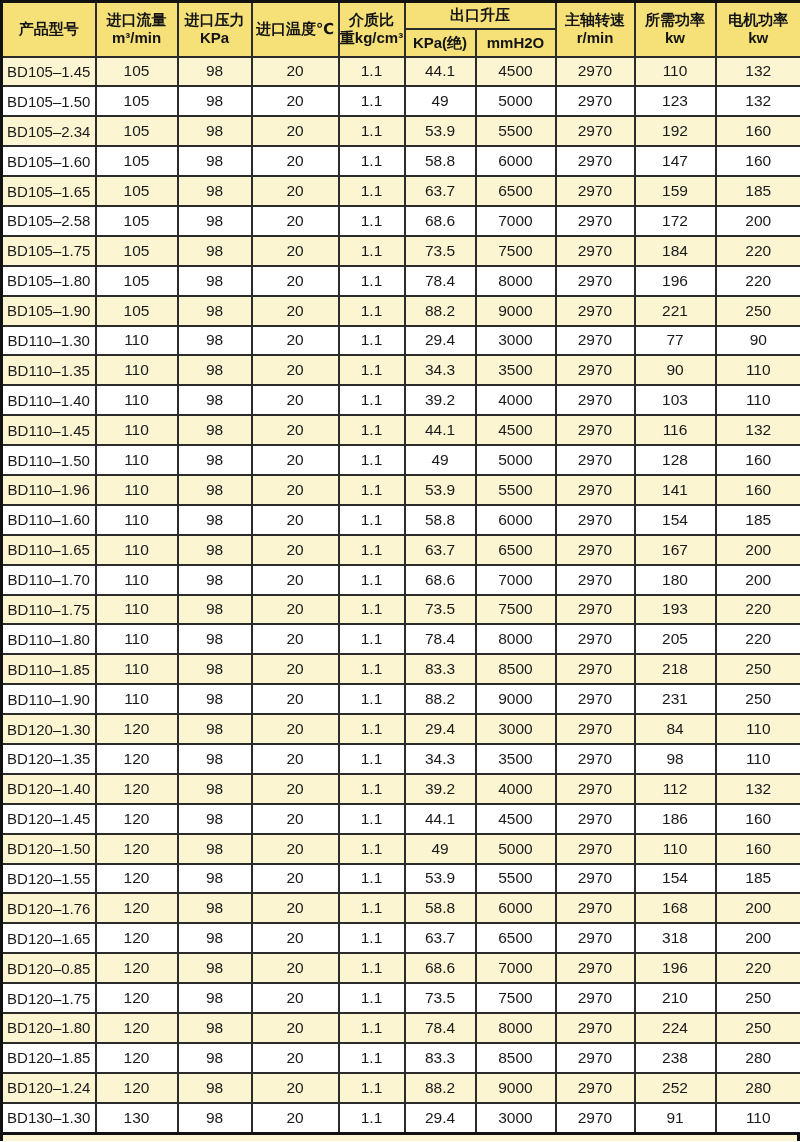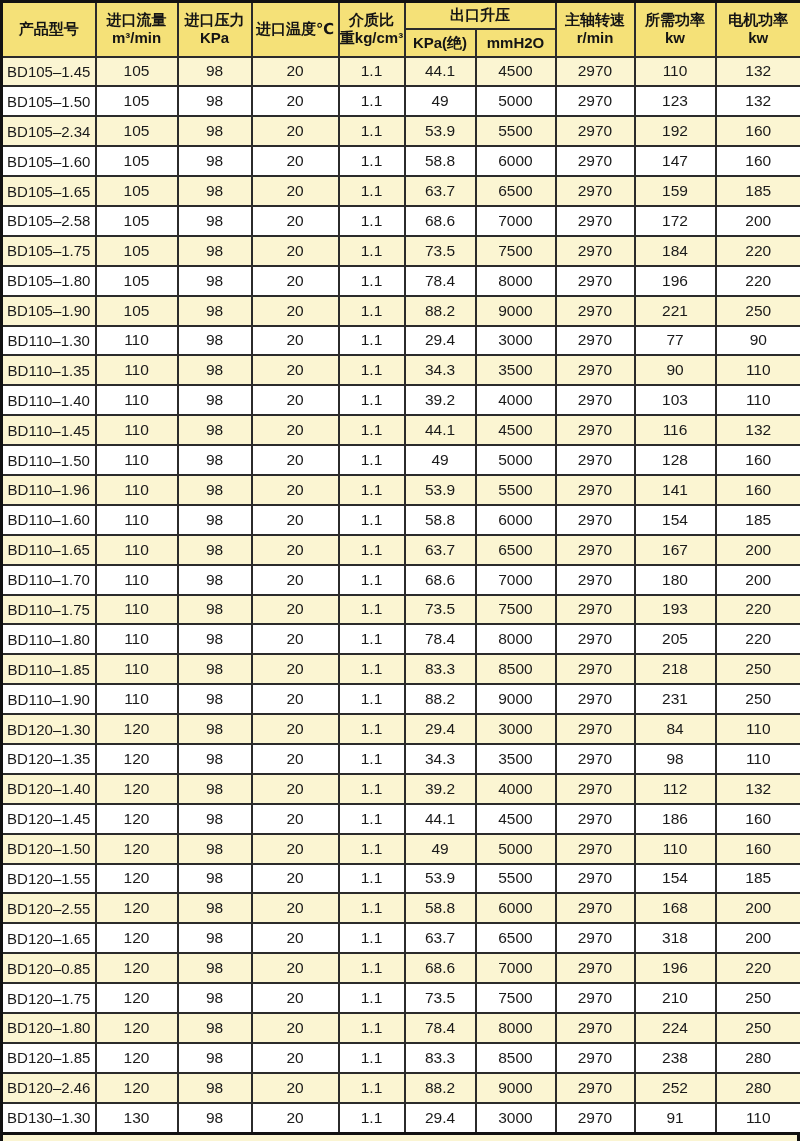--- a/index.html
+++ b/index.html
@@ -439,21 +439,21 @@
         <td>98</td>
         <td>20</td>
         <td>1.1</td>
         <td>53.9</td>
         <td>5500</td>
         <td>2970</td>
         <td>154</td>
         <td>185</td>
       </tr>
       <tr class="alt">
-        <td class="model">BD120–2.55</td>
+        <td class="model">BD120–1.76</td>
         <td>120</td>
         <td>98</td>
         <td>20</td>
         <td>1.1</td>
         <td>58.8</td>
         <td>6000</td>
         <td>2970</td>
         <td>168</td>
         <td>200</td>
       </tr>
@@ -511,21 +511,21 @@
         <td>98</td>
         <td>20</td>
         <td>1.1</td>
         <td>83.3</td>
         <td>8500</td>
         <td>2970</td>
         <td>238</td>
         <td>280</td>
       </tr>
       <tr class="alt">
-        <td class="model">BD120–2.46</td>
+        <td class="model">BD120–1.24</td>
         <td>120</td>
         <td>98</td>
         <td>20</td>
         <td>1.1</td>
         <td>88.2</td>
         <td>9000</td>
         <td>2970</td>
         <td>252</td>
         <td>280</td>
       </tr>

